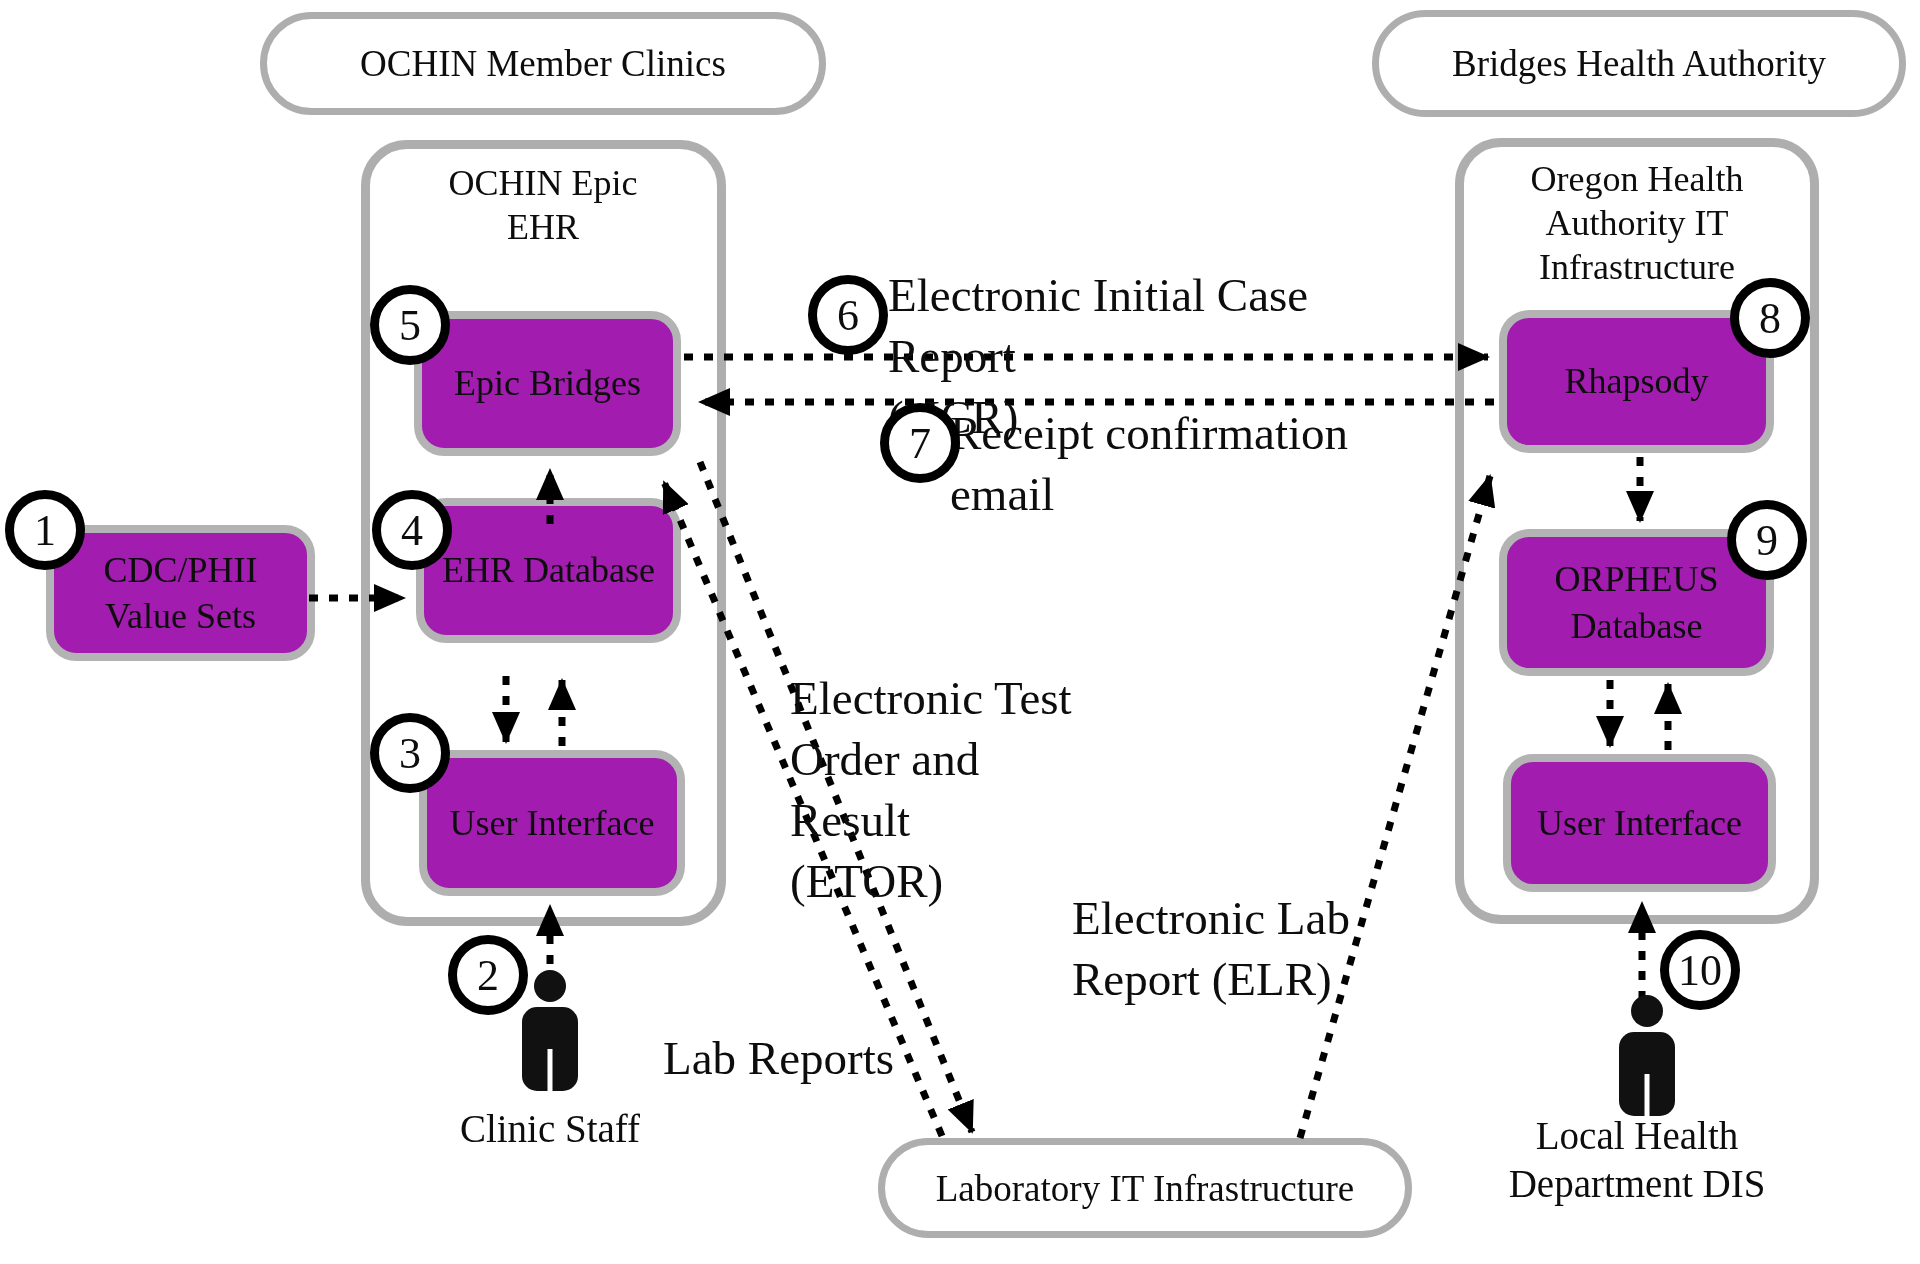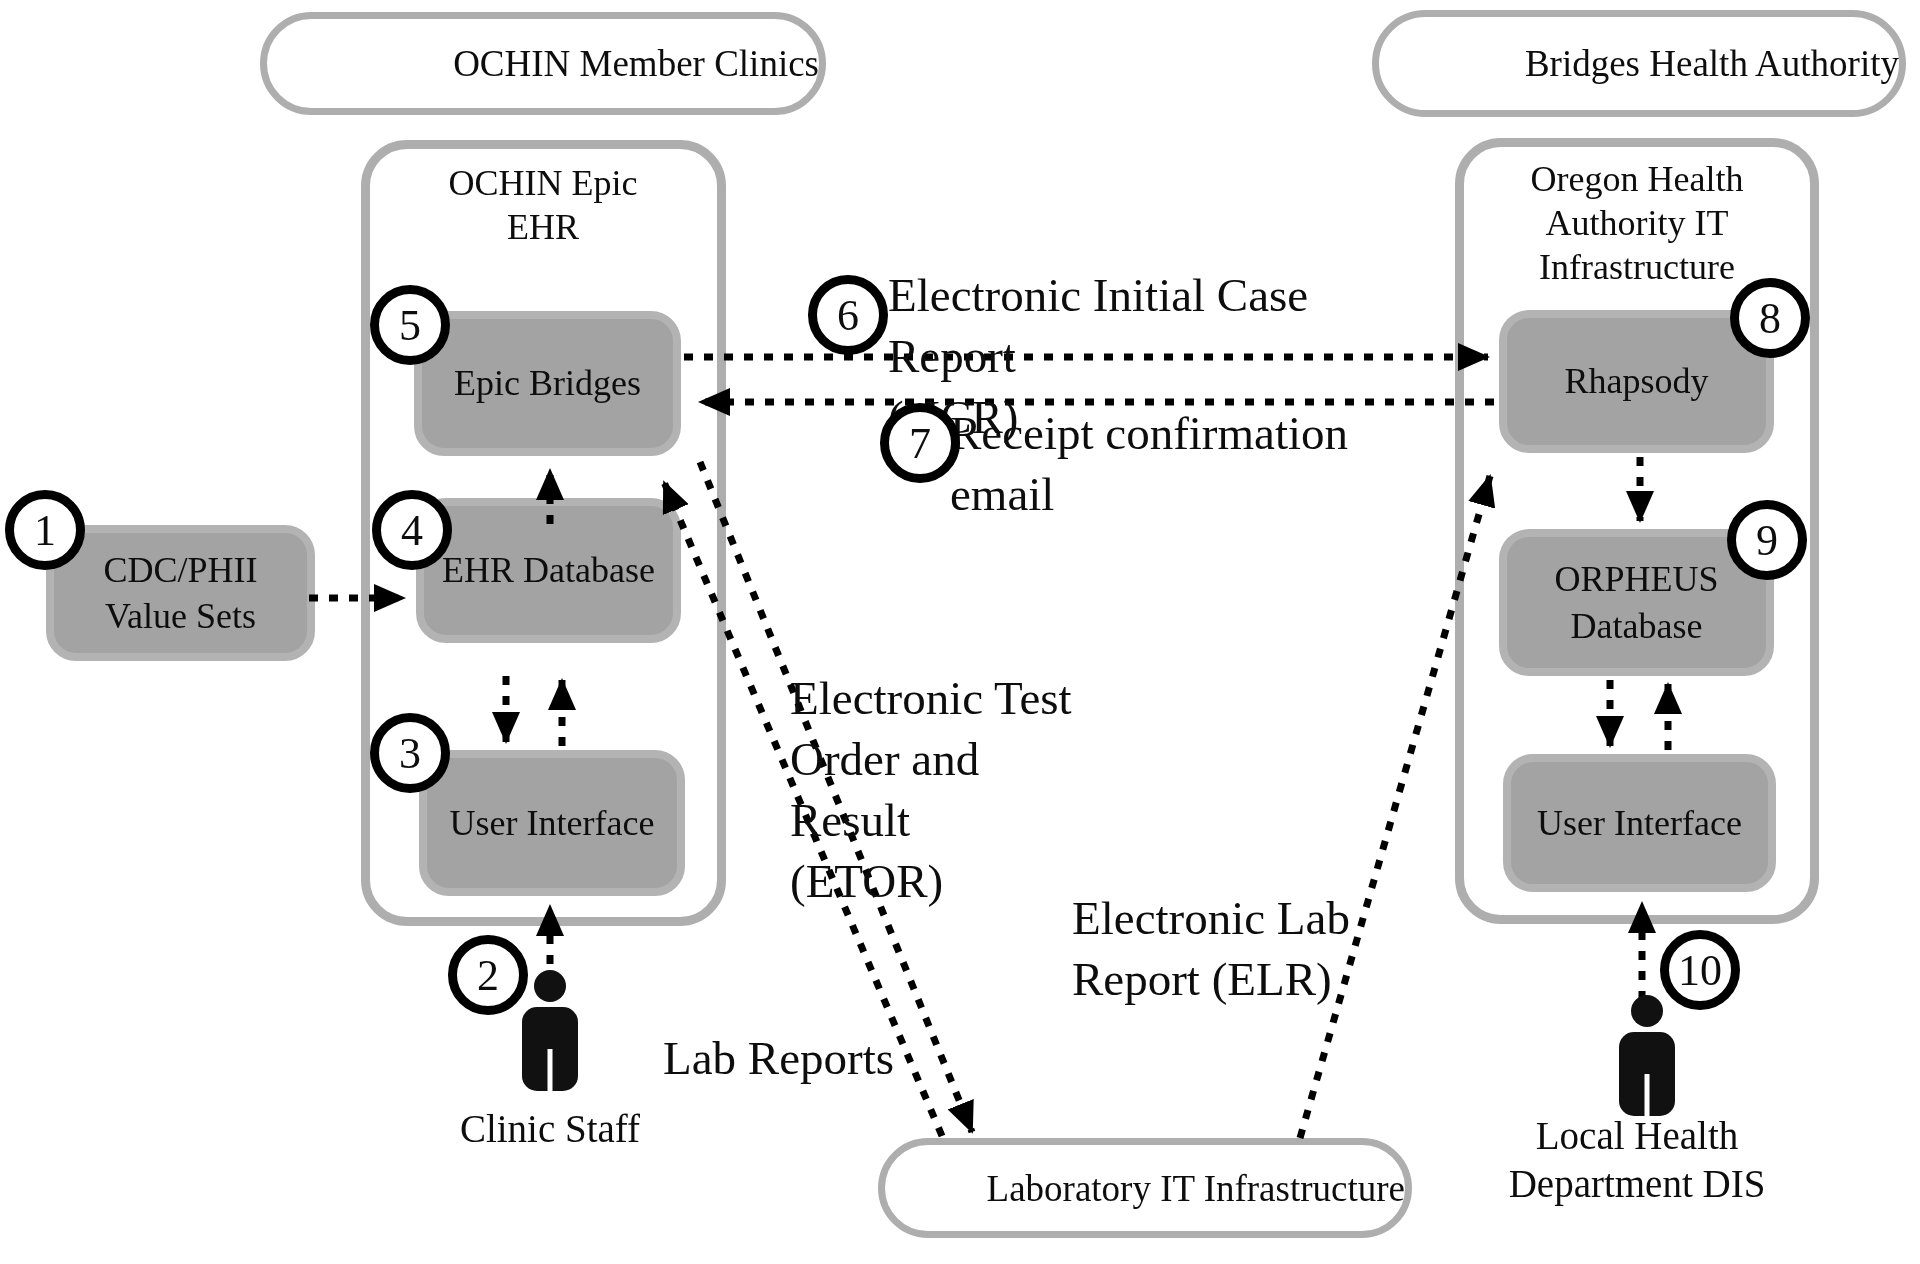--- a/index.html
+++ b/index.html
@@ -5,33 +5,33 @@
   html,body { margin:0; padding:0; background:#ffffff; }
   .canvas {
     position:relative; width:1920px; height:1264px;
     background:#ffffff; overflow:hidden;
     font-family:"Liberation Serif", serif; color:#0d0d0d;
   }
   .canvas * { box-sizing:border-box; }
 
   .pill {
     position:absolute; background:#fff; border:7px solid #aeaeae; border-radius:60px;
-    display:flex; align-items:center; justify-content:flex-end;
+    display:flex; align-items:center; justify-content:center;
     font-size:37px; text-align:center; z-index:1;
   }
   .group {
     position:absolute; background:#fff; border:9px solid #aeaeae; border-radius:46px;
     z-index:1;
   }
   .ctitle {
     position:absolute; text-align:center; font-size:36px; line-height:1.22;
     white-space:pre-line; z-index:2;
   }
   .node {
-    position:absolute; background:#a3a3a3; border:8px solid #b3b3b3; border-radius:30px;
+    position:absolute; background:#a21caf; border:8px solid #b3b3b3; border-radius:30px;
     display:flex; align-items:center; justify-content:center;
     font-size:36px; line-height:1.28; text-align:center; white-space:pre-line; z-index:2;
   }
   .flabel {
     position:absolute; text-align:left; font-size:47px; line-height:1.3;
     white-space:pre-line; z-index:4;
   }
   .stepnum {
     position:absolute; width:80px; height:80px; background:#fff;
     border:9px solid #000; border-radius:50%;

